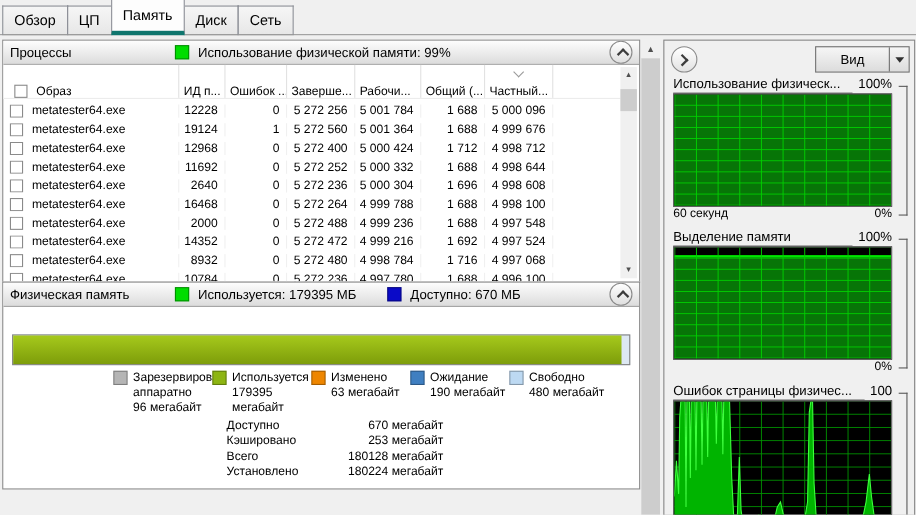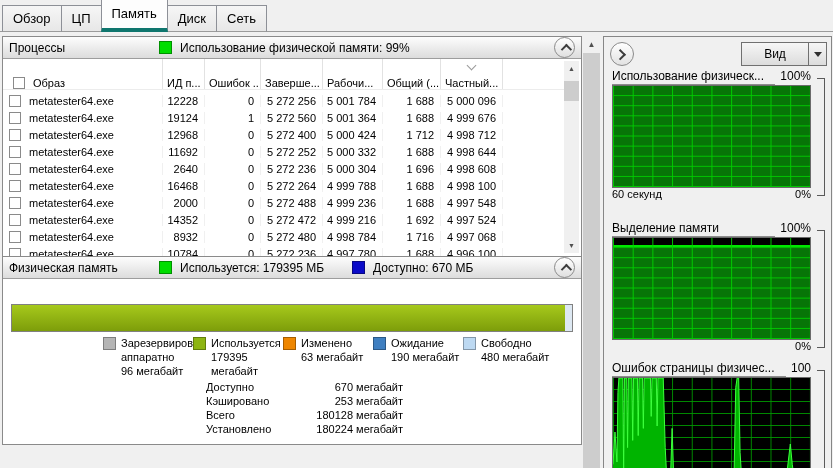--- a/index.html
+++ b/index.html
@@ -380,21 +380,21 @@
       <div class="gfill" style="height:100%"></div>
       <div class="ggrid"></div>
     </div>
     <div class="gfoot">
       <span>60 секунд</span>
       <span>0%</span>
     </div>
     <div class="bracket"></div>
   </div>
 
-  <div class="gsec" style="margin-top:18px">
+  <div class="gsec" style="margin-top:5px">
     <div class="glrow">
       <span class="gtitle">Выделение памяти</span>
       <span class="gmax">100%</span>
     </div>
     <div class="gbox">
       <div class="gfill level" style="height: 91%;"></div>
       <div class="ggrid"></div>
     </div>
     <div class="gfoot right-only">
       <span>0%</span>

